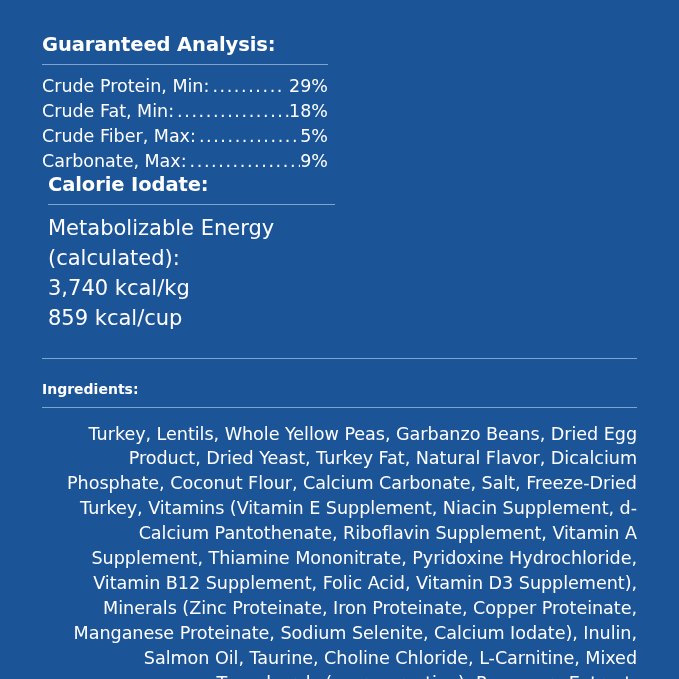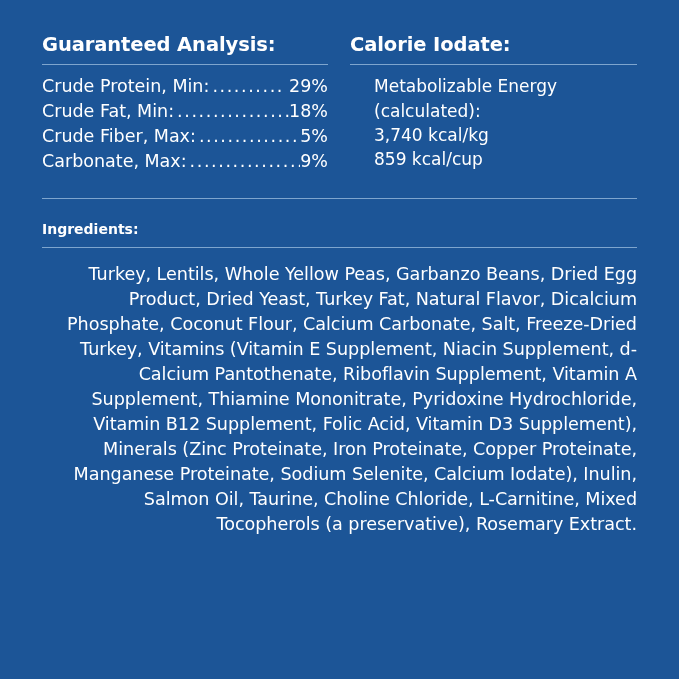--- a/index.html
+++ b/index.html
@@ -16,21 +16,21 @@
   }
   .page {
     box-sizing: border-box;
     width: 679px;
     height: 679px;
     padding: 34px 42px 0 42px;
     position: relative;
   }
   .top-row {
     display: flex;
-    flex-direction: row;
+    flex-direction: column;
     align-items: flex-start;
     gap: 0px;
   }
   .col {
     box-sizing: border-box;
   }
   .col-left {
     width: 302px;
     padding-right: 16px;
   }
@@ -74,24 +74,23 @@
     white-space: nowrap;
     letter-spacing: 1.6px;
     padding: 0 3px;
     color: #ffffff;
   }
   .ga-value {
     flex: 0 0 auto;
     text-align: left;
   }
   .cal-line {
-    font-size: 17px;
+    font-size: 21px;
     line-height: 1.42;
     white-space: nowrap;
-    margin-left: 24px;
   }
   .mid-rule {
     height: 1px;
     background: #9fc0e0;
     opacity: 0.75;
     margin: 24px 0 22px 0;
   }
   .ing-title {
     font-size: 14px;
     font-weight: bold;

